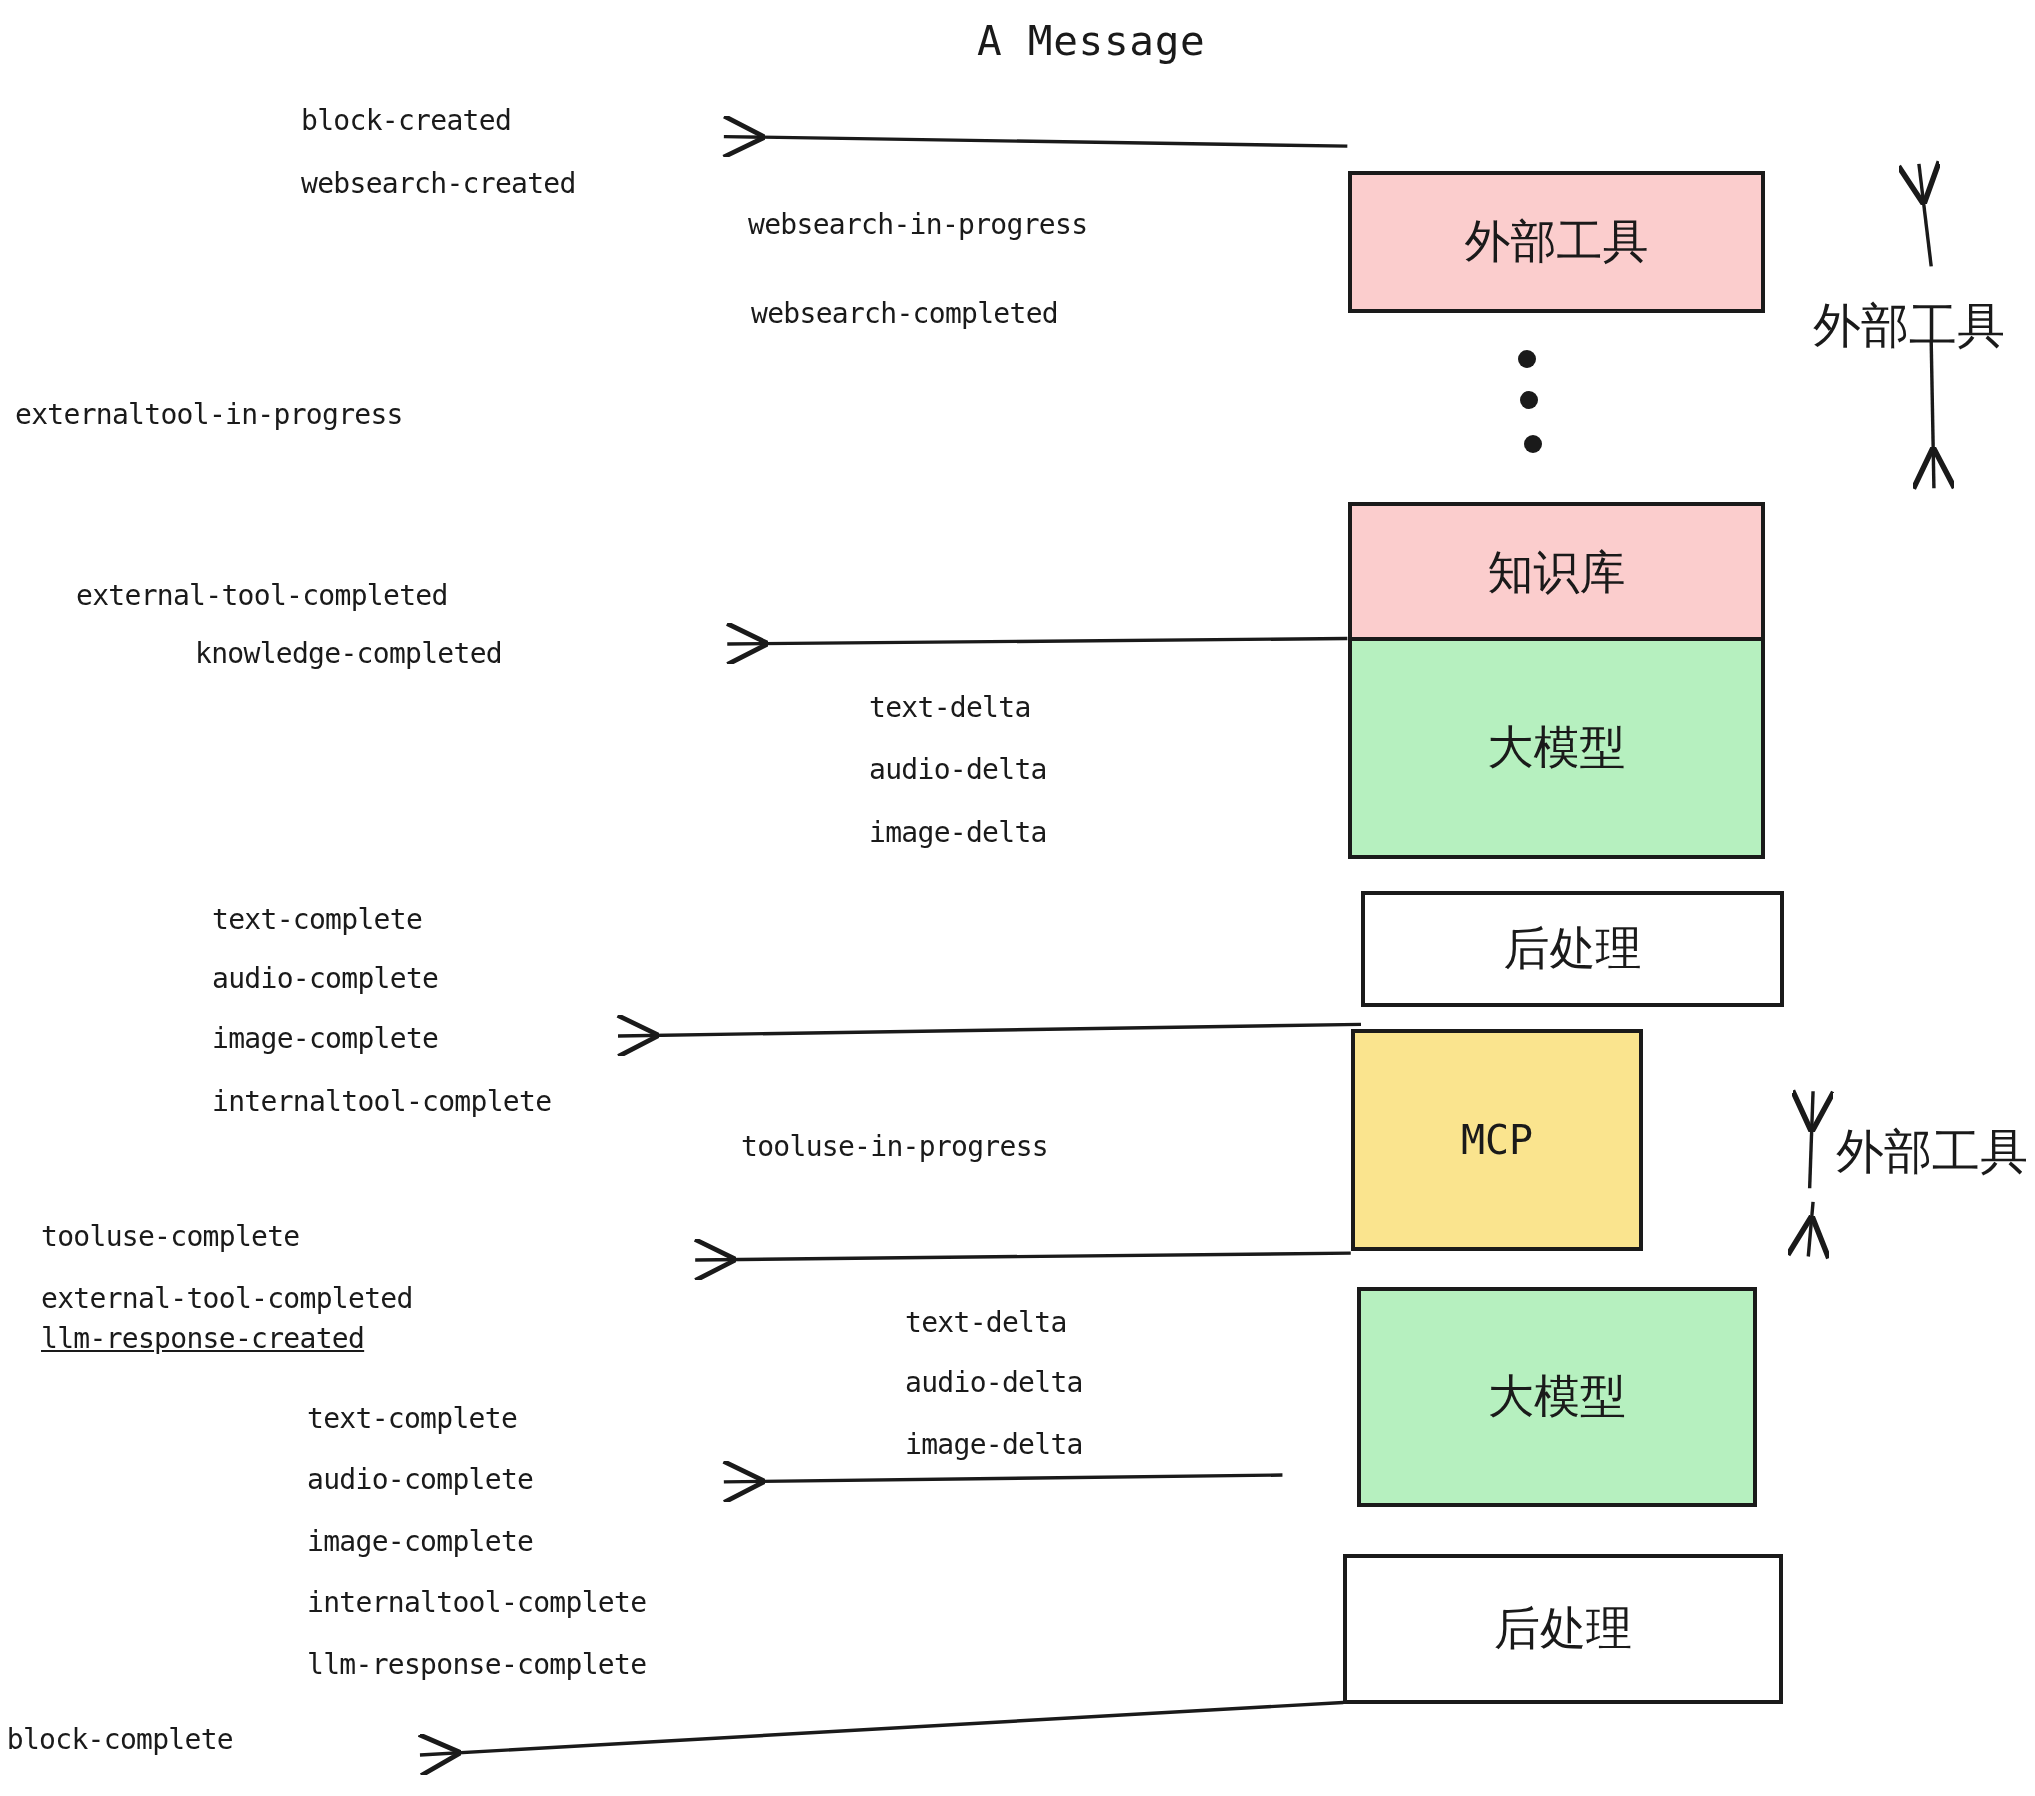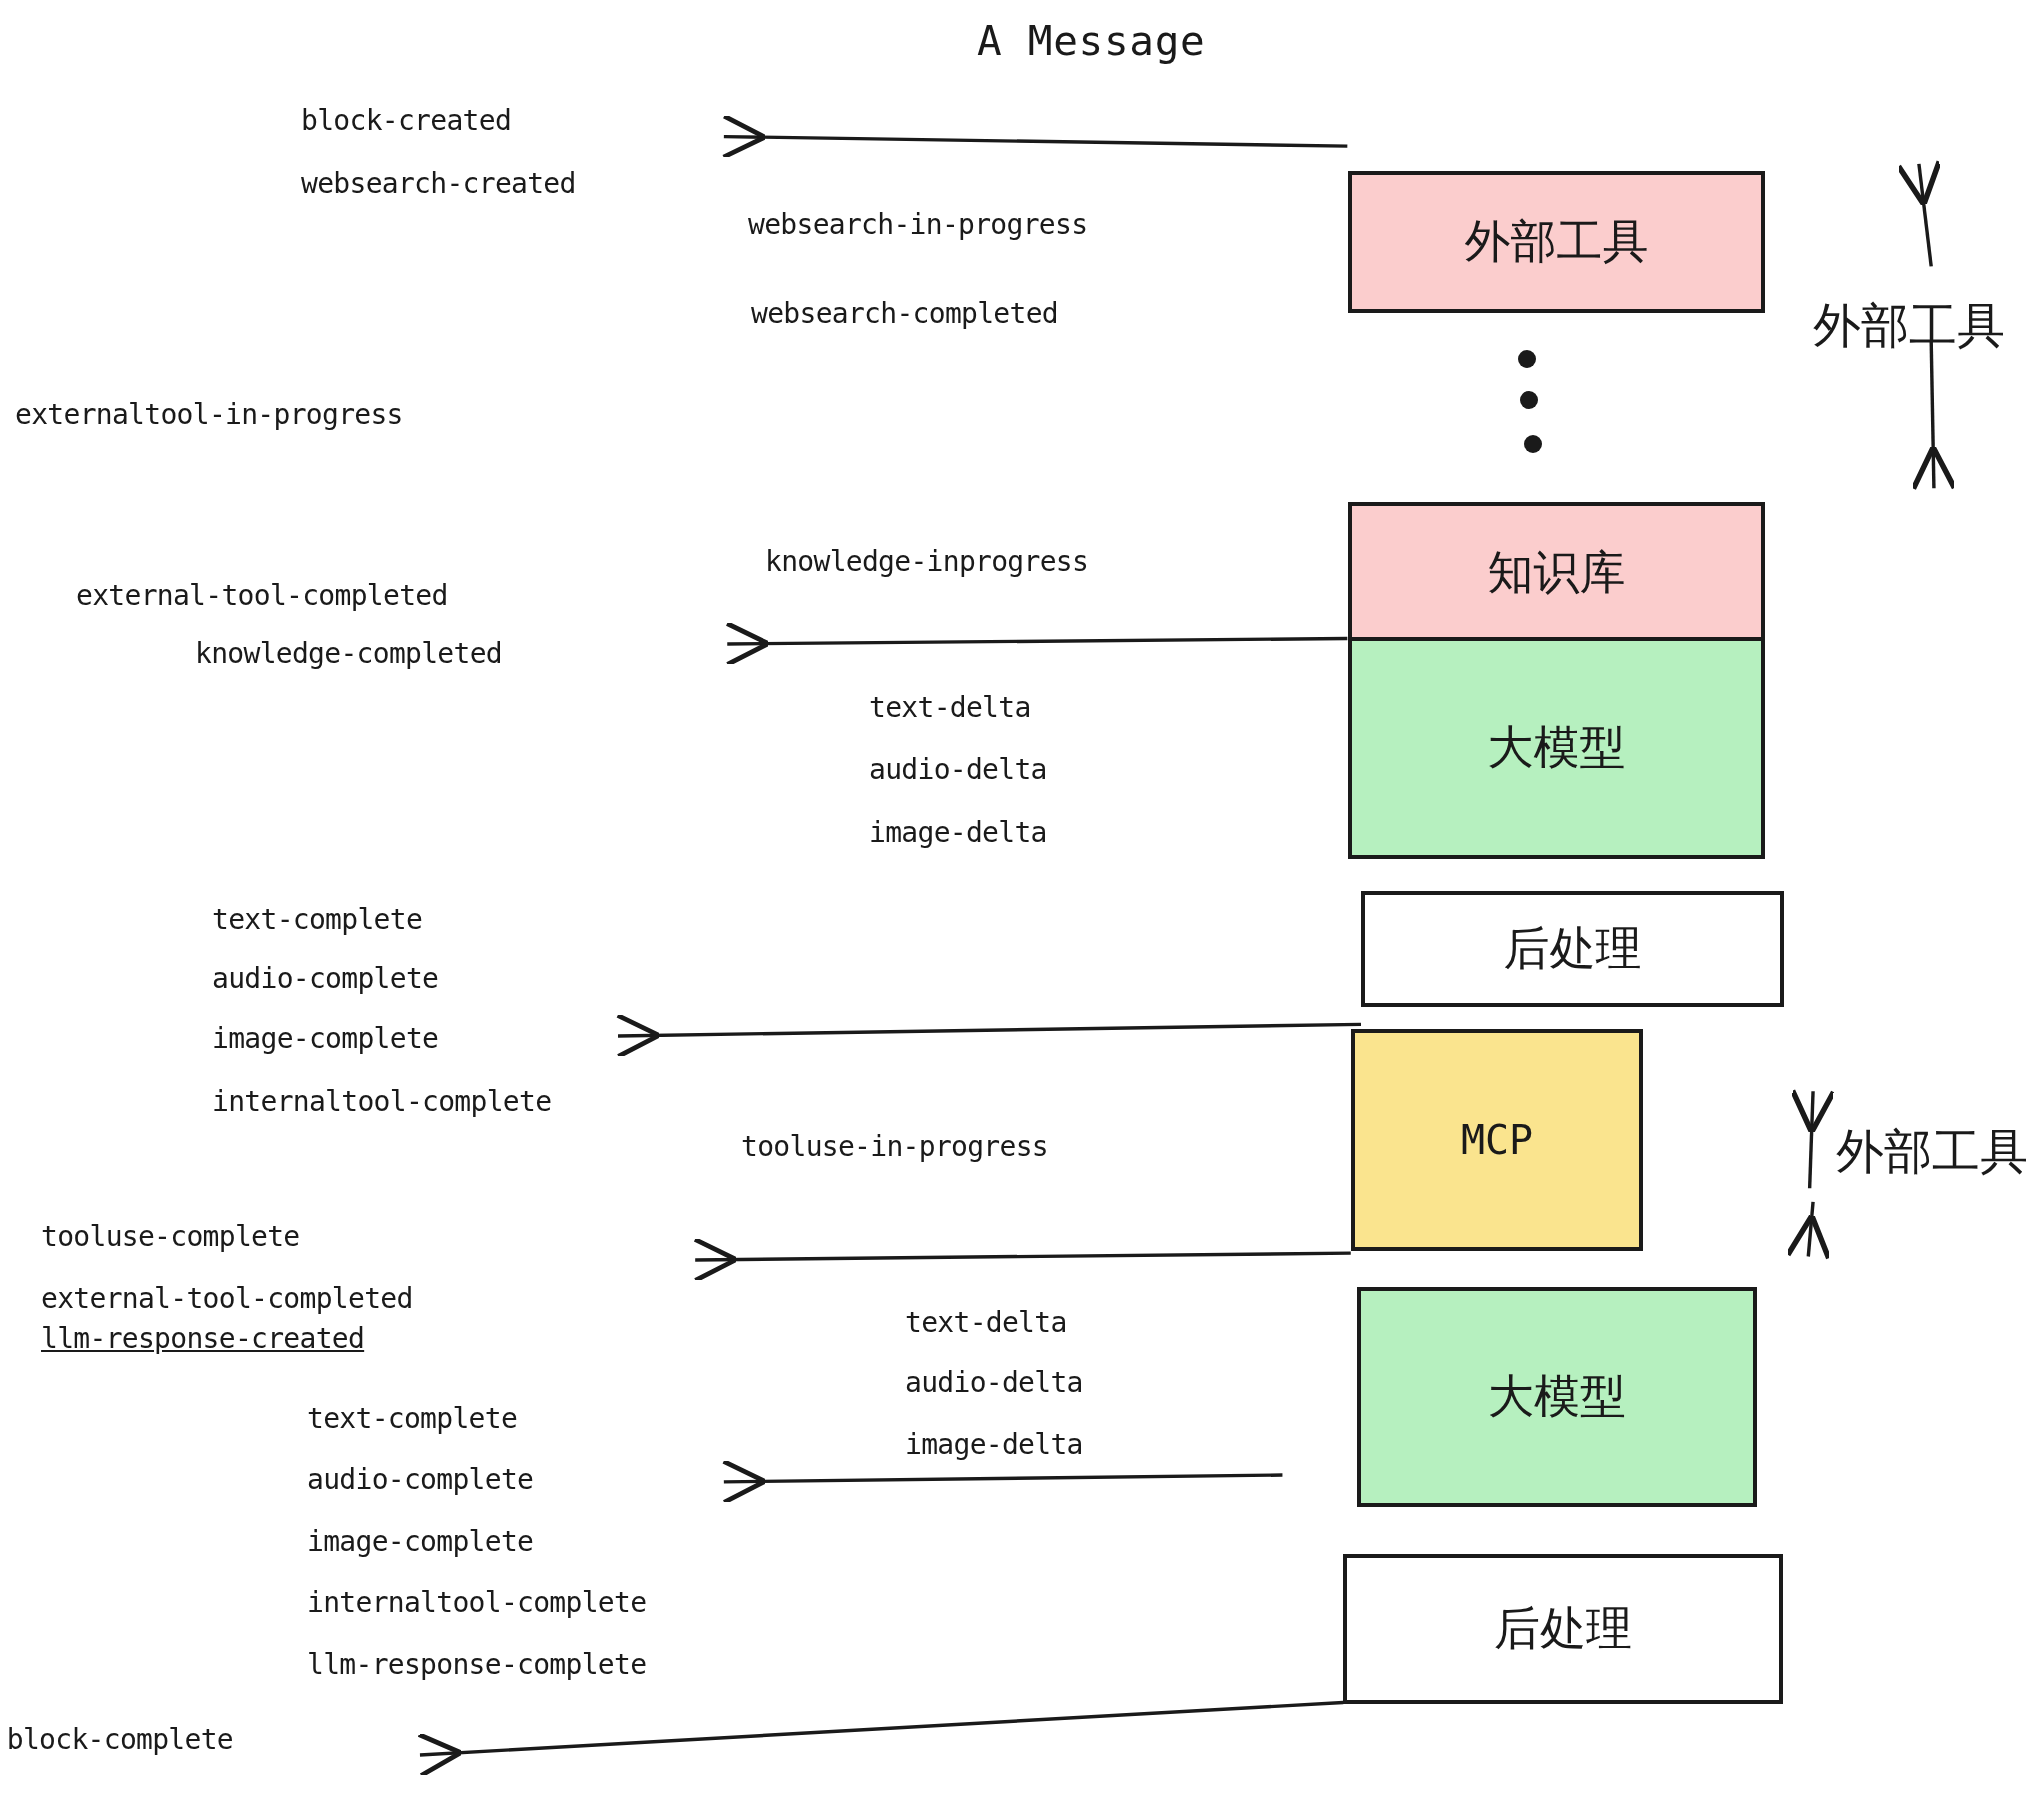--- a/index.html
+++ b/index.html
@@ -86,21 +86,20 @@
   <div class="mono" style="left:301px; top:101px;">block-created</div>
 
   <div class="mono" style="left:301px; top:164px;text-align:center;">websearch-created</div>
 
   <div class="mono" style="left:748px; top:205px;">websearch-in-progress</div>
 
   <div class="mono" style="left:751px; top:294px;">websearch-completed</div>
 
   <div class="mono" style="left:15px; top:395px;">externaltool-in-progress</div>
 
-  <div class="mono" style="left:765px; top:542px;">knowledge-inprogress</div>
 
   <div class="mono" style="left:76px; top:576px;">external-tool-completed</div>
 
   <div class="mono" style="left:195px; top:634px;">knowledge-completed</div>
 
   <div class="mono" style="left:869px; top:688px;">text-delta</div>
 
   <div class="mono" style="left:869px; top:750px;">audio-delta</div>
 
   <div class="mono" style="left:869px; top:813px;">image-delta</div>

